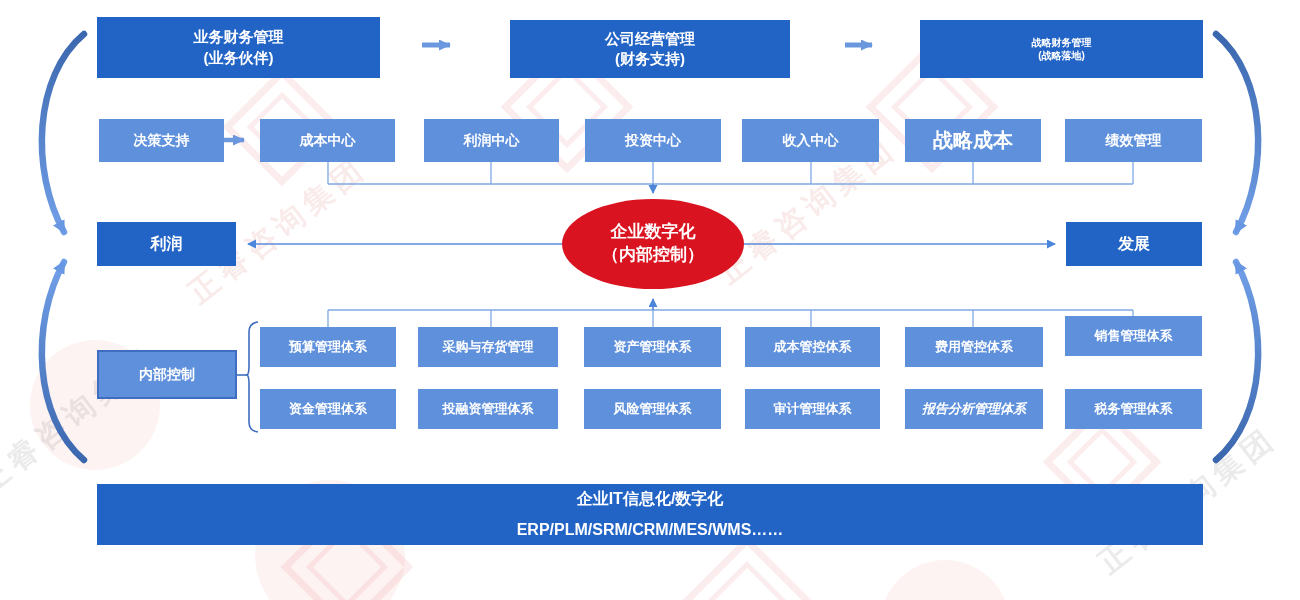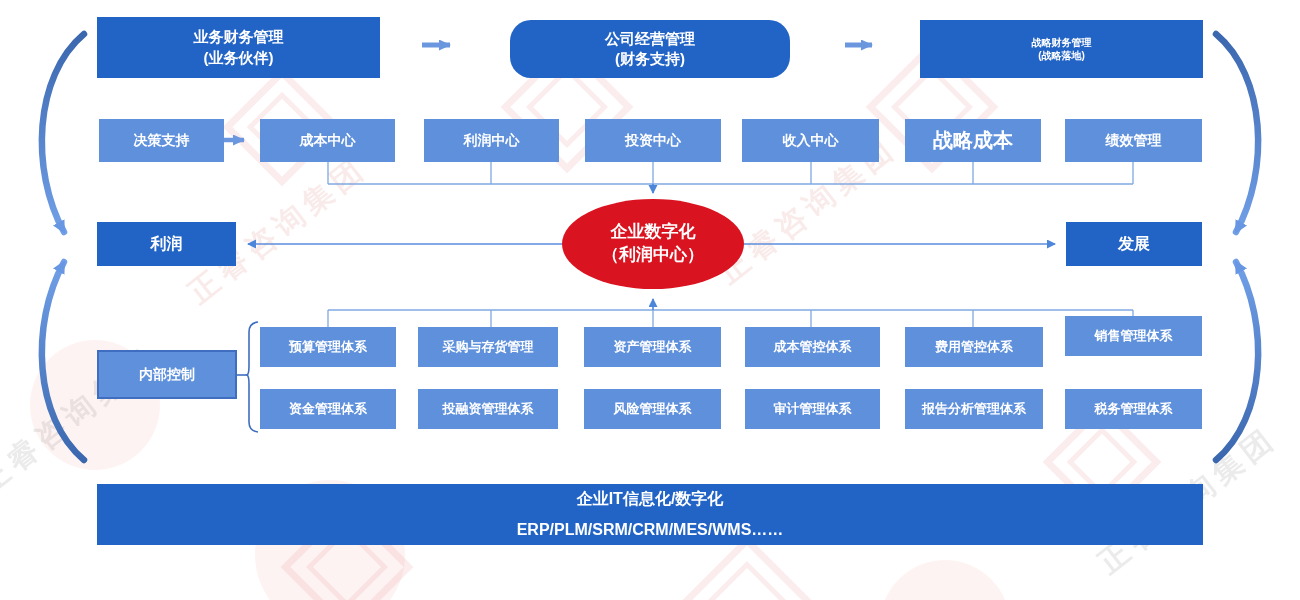--- a/index.html
+++ b/index.html
@@ -116,21 +116,21 @@
   <path d="M 1216 34 C 1266 76, 1270 170, 1236 232" stroke="url(#gradTop)" stroke-width="6.5" stroke-linecap="round" fill="none" marker-end="url(#mCurve)"></path>
   <path d="M 1216 460 C 1266 418, 1270 324, 1236 262" stroke="url(#gradBottom)" stroke-width="6.5" stroke-linecap="round" fill="none" marker-end="url(#mCurve)"></path>
 
   <ellipse cx="653" cy="244" rx="91" ry="45" fill="#d9131f"></ellipse>
 </svg>
 
 <div class="abs box box-dark" style="left:97px;top:17px;width:283px;height:61px;font-size:15px;">
   <div>业务财务管理</div>
   <div class="sub">(业务伙伴)</div>
 </div>
-<div class="abs box box-dark" style="left:510px;top:20px;width:280px;height:58px;font-size:15px;border-radius:21px;">
+<div class="abs box box-dark" style="left:510px;top:20px;width:280px;height:58px;font-size:15px;">
   <div>公司经营管理</div>
   <div class="sub">(财务支持)</div>
 </div>
 <div class="abs box box-dark" style="left:920px;top:20px;width:283px;height:58px;font-size:10px;">
   <div>战略财务管理</div>
   <div class="sub">(战略落地)</div>
 </div>
 
 <div class="abs box box-mid" style="left:99px;top:119px;width:125px;height:43px;font-size:14px;">
     <span>决策支持</span>
@@ -149,21 +149,21 @@
   </div>
 <div class="abs box box-mid" style="left:905px;top:119px;width:136px;height:43px;font-size:20px;">
     <span>战略成本</span>
   </div>
 <div class="abs box box-mid" style="left:1065px;top:119px;width:137px;height:43px;font-size:14px;">
     <span>绩效管理</span>
   </div>
 
 <div class="abs box" style="left:562px;top:199px;width:182px;height:90px;font-size:17px;background:transparent;z-index:4;">
   <div>企业数字化</div>
-  <div>（利润中心）</div>
+  <div>（内部控制）</div>
 </div>
 
 <div class="abs box box-dark" style="left:97px;top:222px;width:139px;height:44px;font-size:16px;">
     <span>利润</span>
   </div>
 <div class="abs box box-dark" style="left:1066px;top:222px;width:136px;height:44px;font-size:16px;">
     <span>发展</span>
   </div>
 
 <div class="abs box box-outline" style="left:97px;top:350px;width:140px;height:49px;font-size:14px;">
@@ -194,21 +194,21 @@
   </div>
 <div class="abs box box-mid" style="left:418px;top:389px;width:140px;height:40px;font-size:13px;">
     <span>投融资管理体系</span>
   </div>
 <div class="abs box box-mid" style="left:584px;top:389px;width:137px;height:40px;font-size:13px;align-items:center;">
     <span>风险管理体系</span>
   </div>
 <div class="abs box box-mid" style="left:745px;top:389px;width:135px;height:40px;font-size:13px;">
     <span>审计管理体系</span>
   </div>
-<div class="abs box box-mid" style="left:905px;top:389px;width:138px;height:40px;font-size:13px;">
+<div class="abs box box-mid" style="left:905px;top:389px;width:138px;height:40px;font-size:13px;font-style:italic;">
     <span>报告分析管理体系</span>
   </div>
 <div class="abs box box-mid" style="left:1065px;top:389px;width:137px;height:40px;font-size:13px;">
     <span>税务管理体系</span>
   </div>
 
 <div class="abs box box-dark" style="left:97px;top:484px;width:1106px;height:61px;font-size:16px;gap:9px;">
   <div>企业IT信息化/数字化</div>
   <div>ERP/PLM/SRM/CRM/MES/WMS……</div>
 </div>

